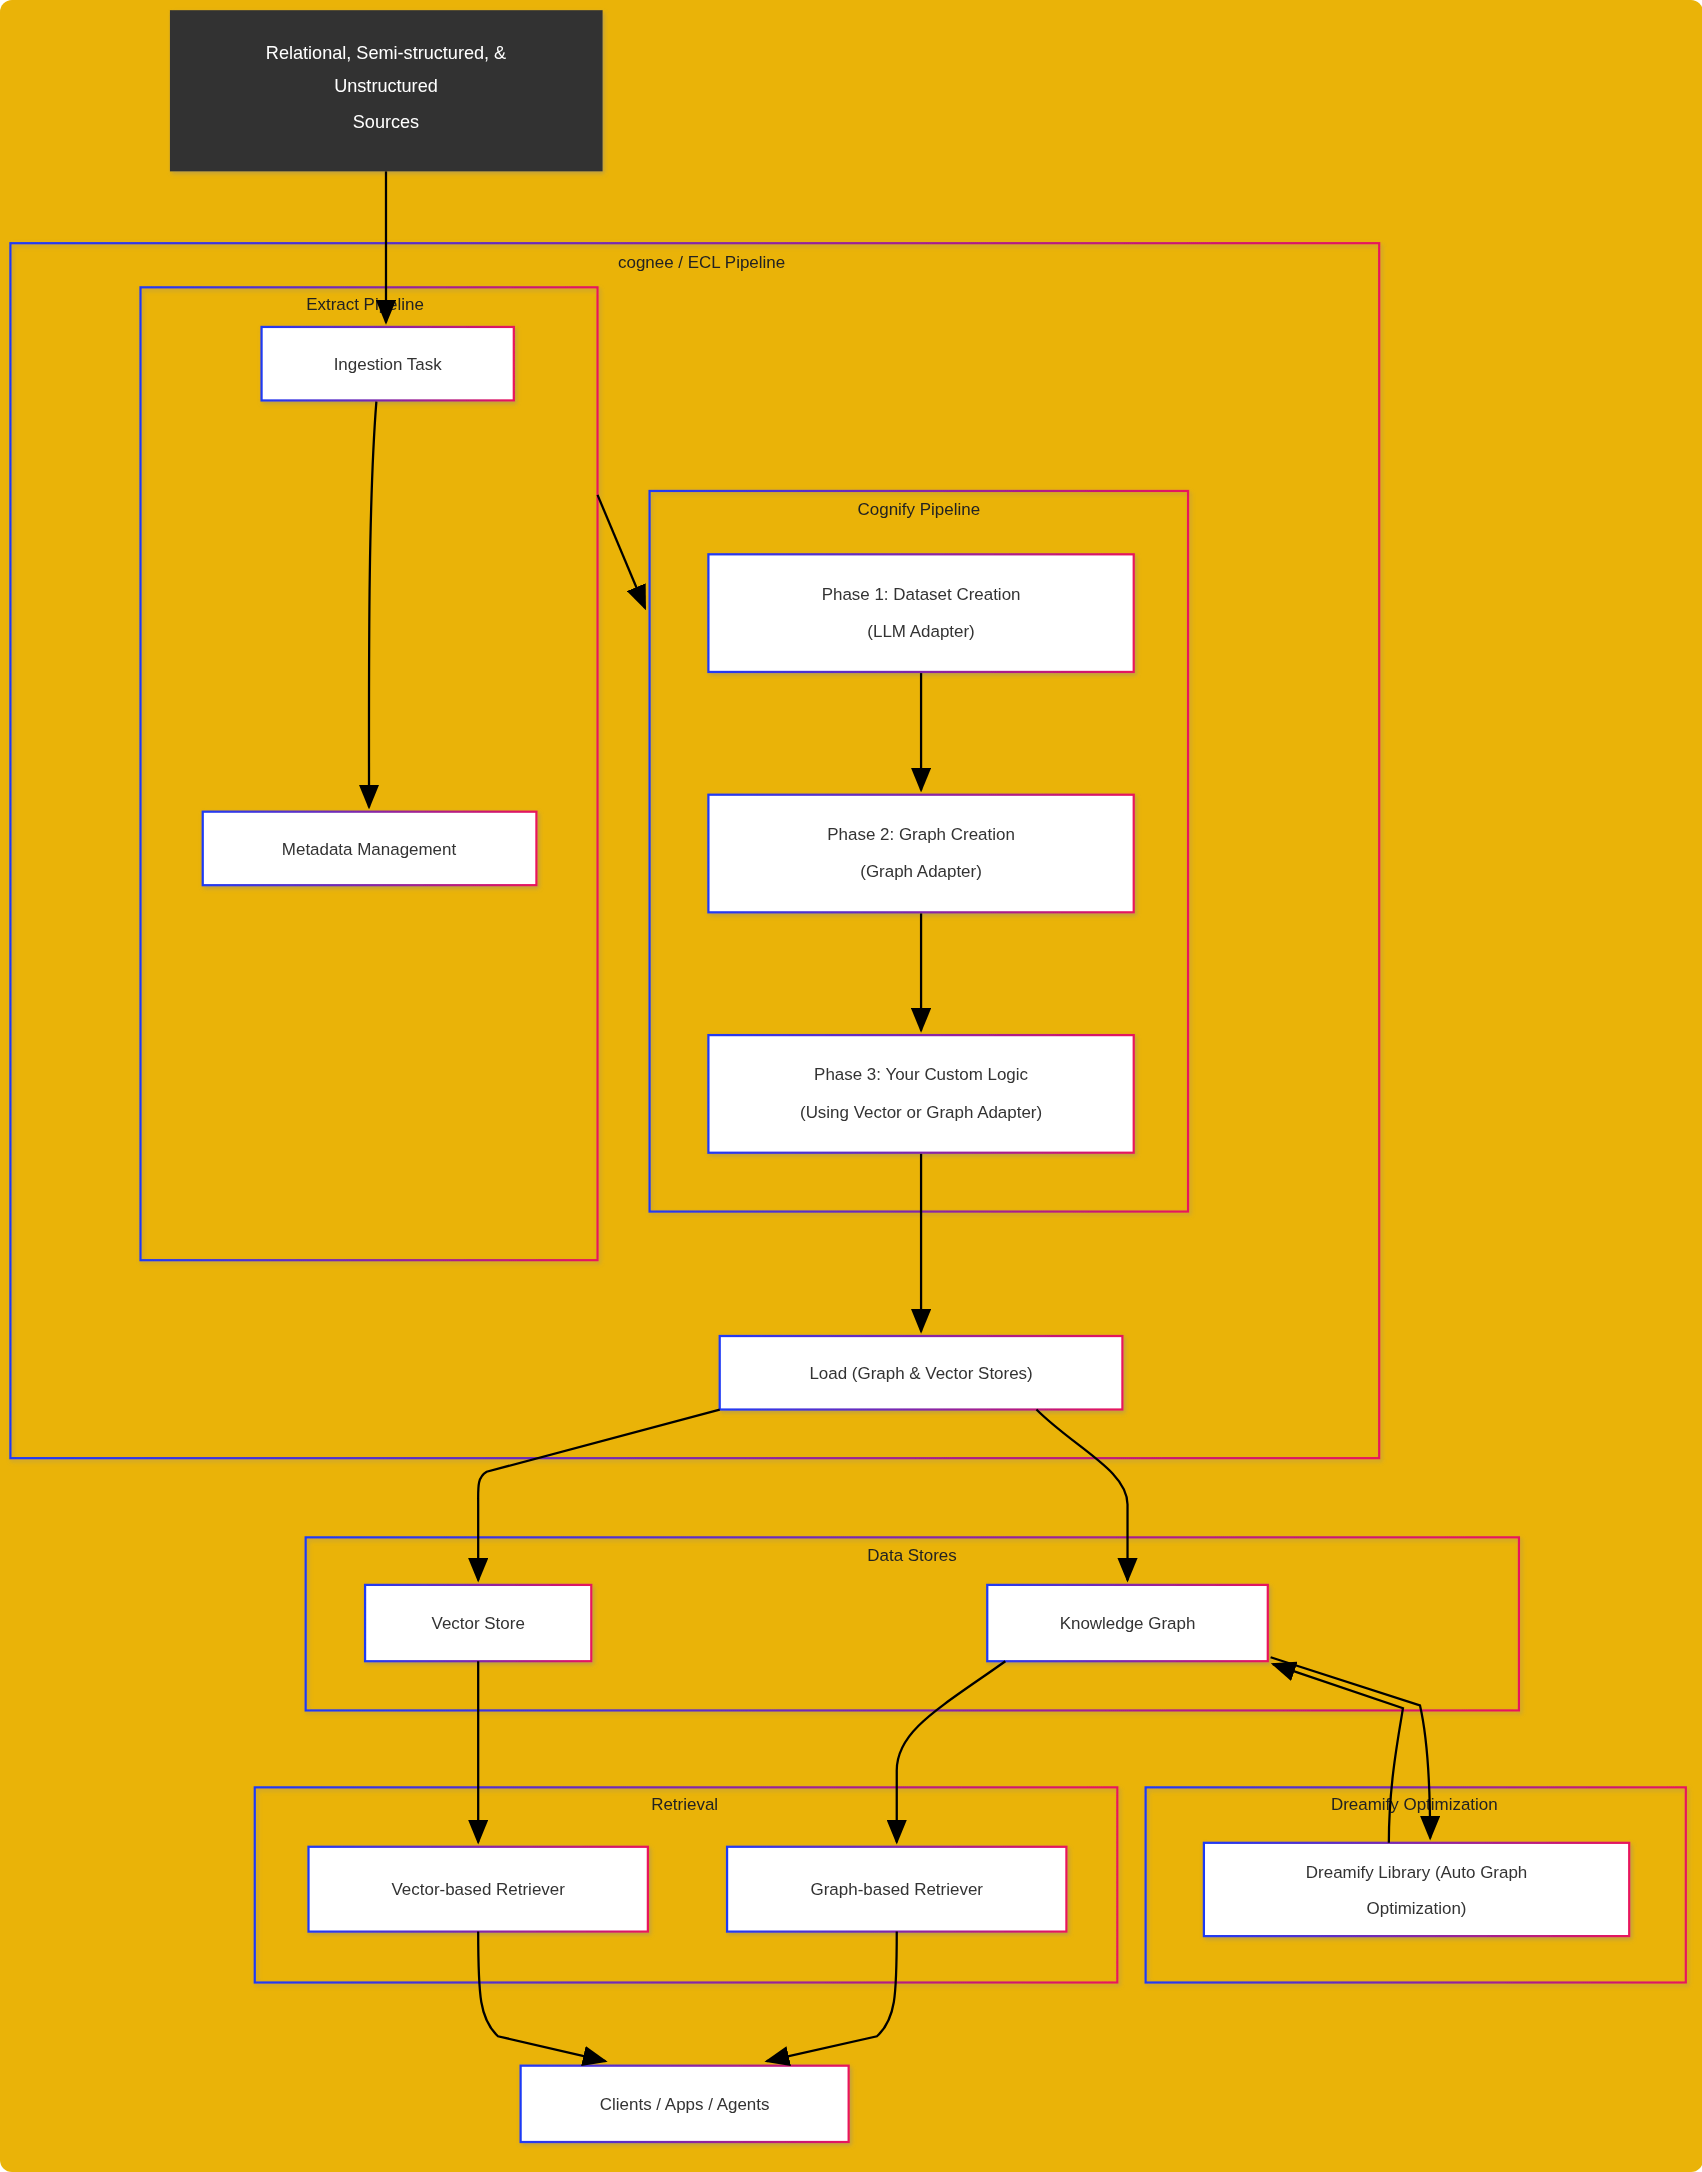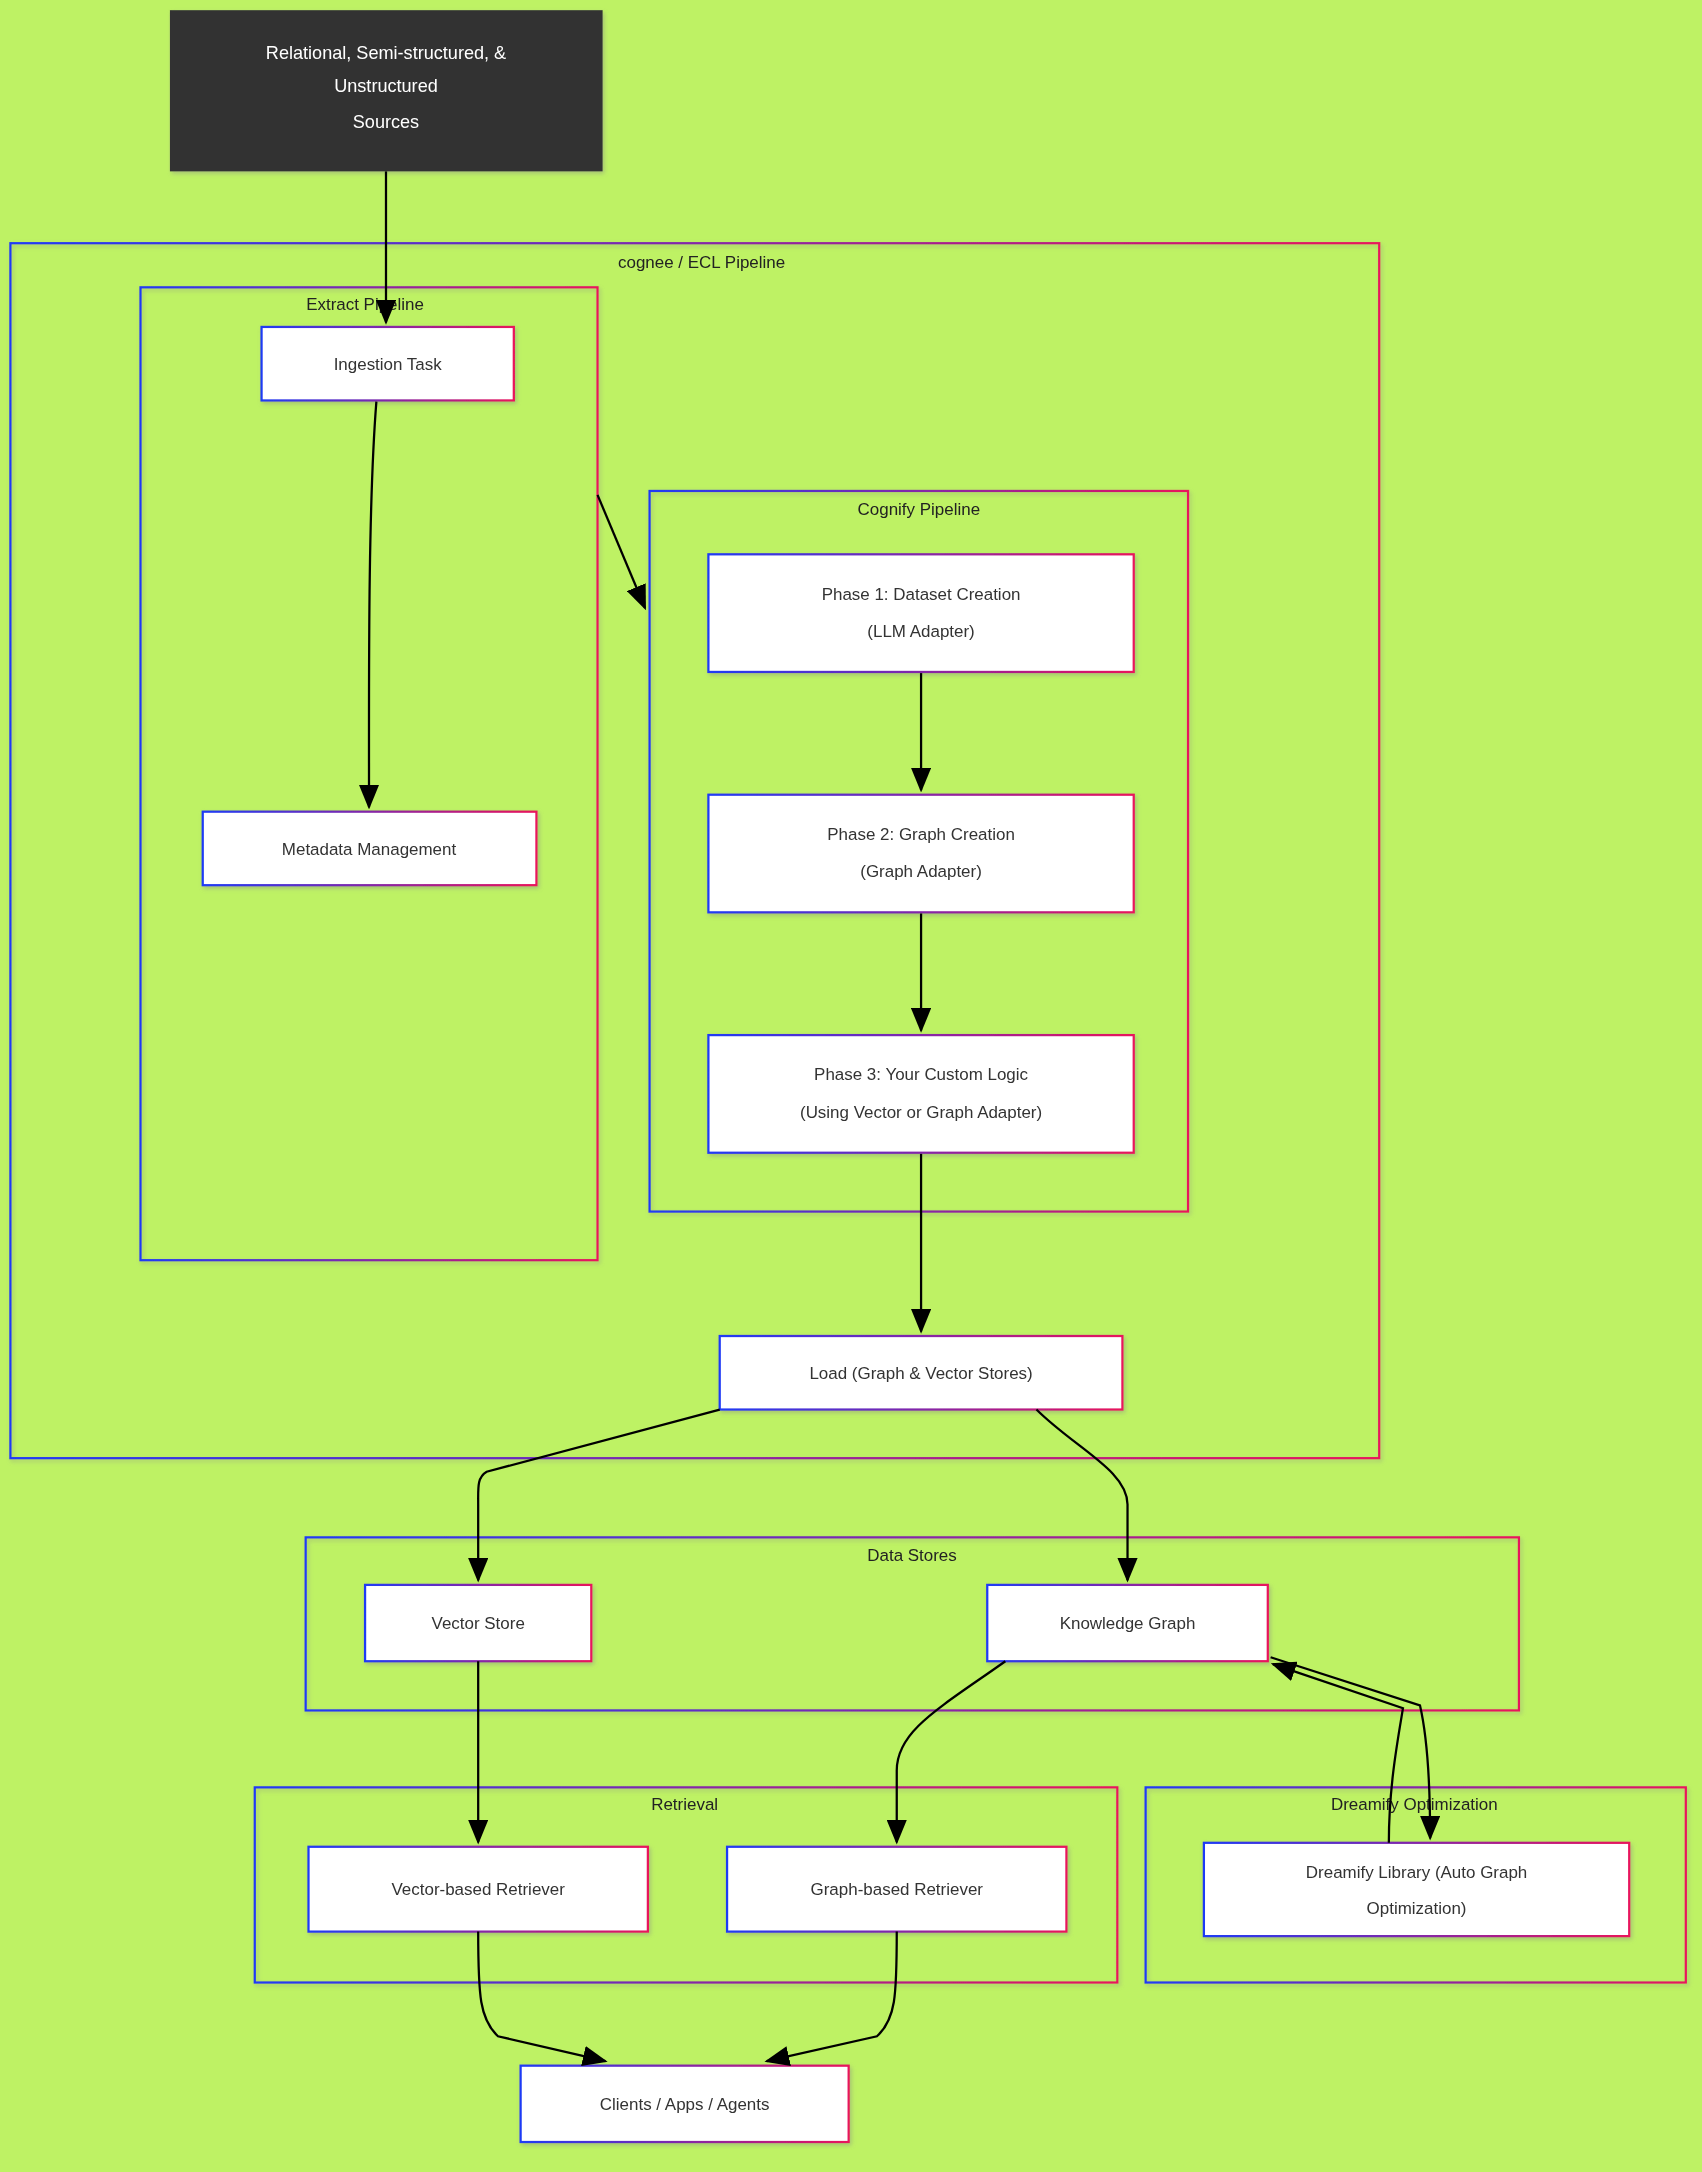--- a/index.html
+++ b/index.html
@@ -7,22 +7,23 @@
     padding: 0;
     background: #ffffff;
   }
   body {
     font-family: "Liberation Sans", sans-serif;
   }
   #diagram-root {
     position: relative;
     width: 1703px;
     height: 2172px;
-    background: #bef264;
+    background: #eab308;
     overflow: hidden;
+    border-radius: 12px;
   }
   svg.canvas {
     position: absolute;
     top: 0;
     left: 0;
     width: 1703px;
     height: 2172px;
   }
   .node-label, .group-label {
     font-family: "Liberation Sans", sans-serif;

